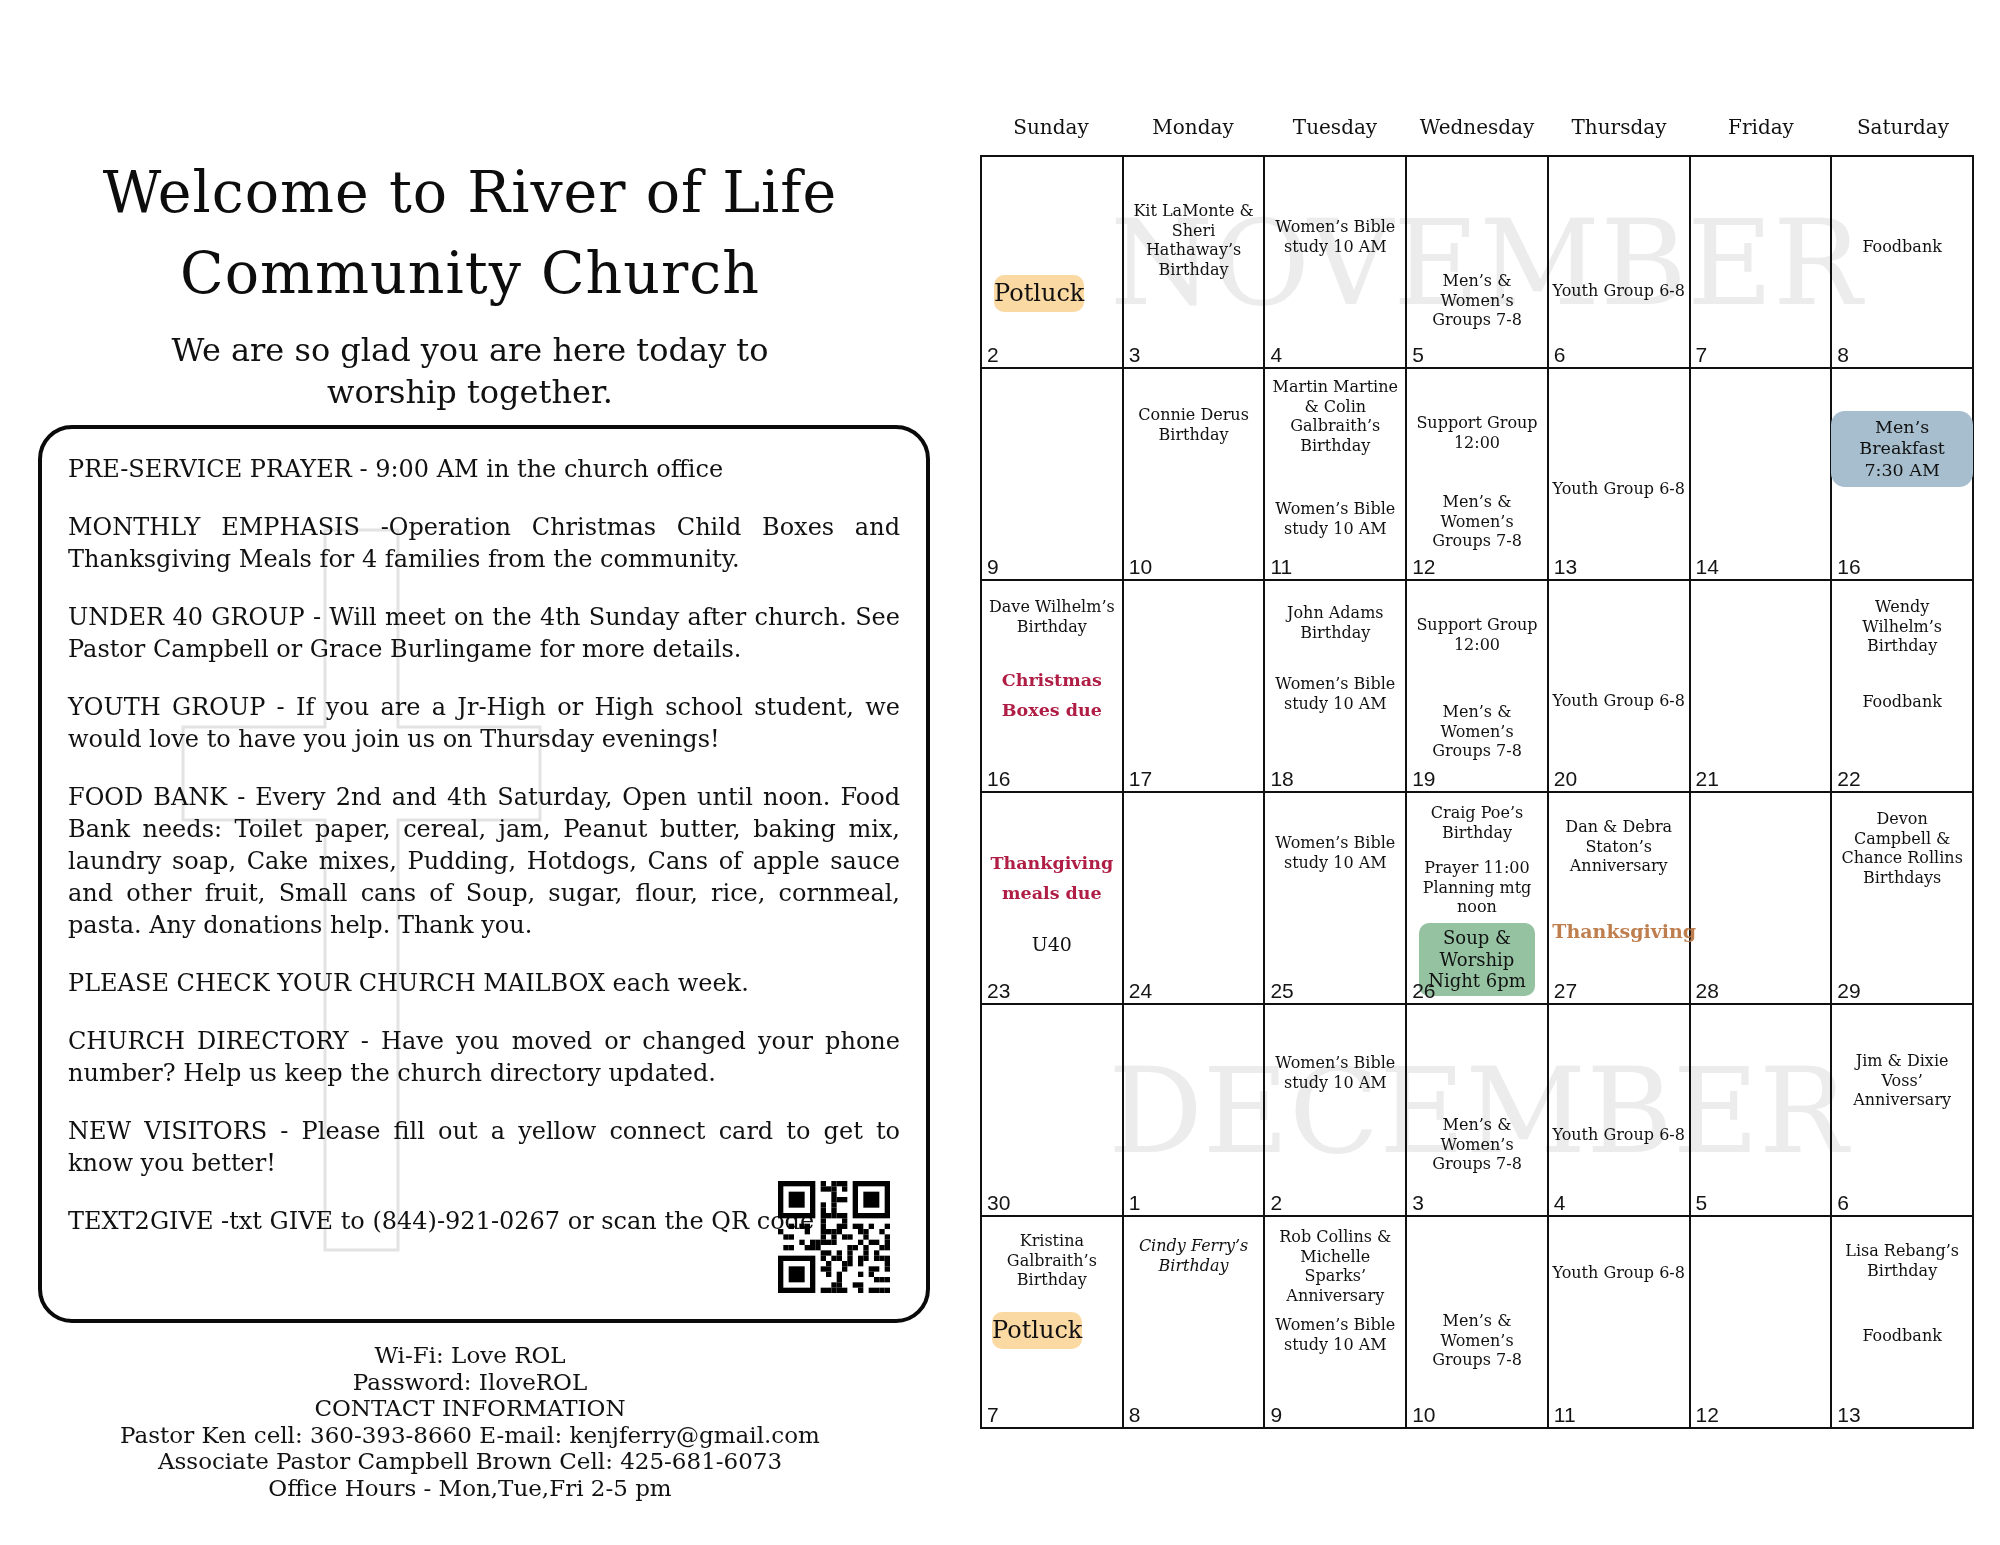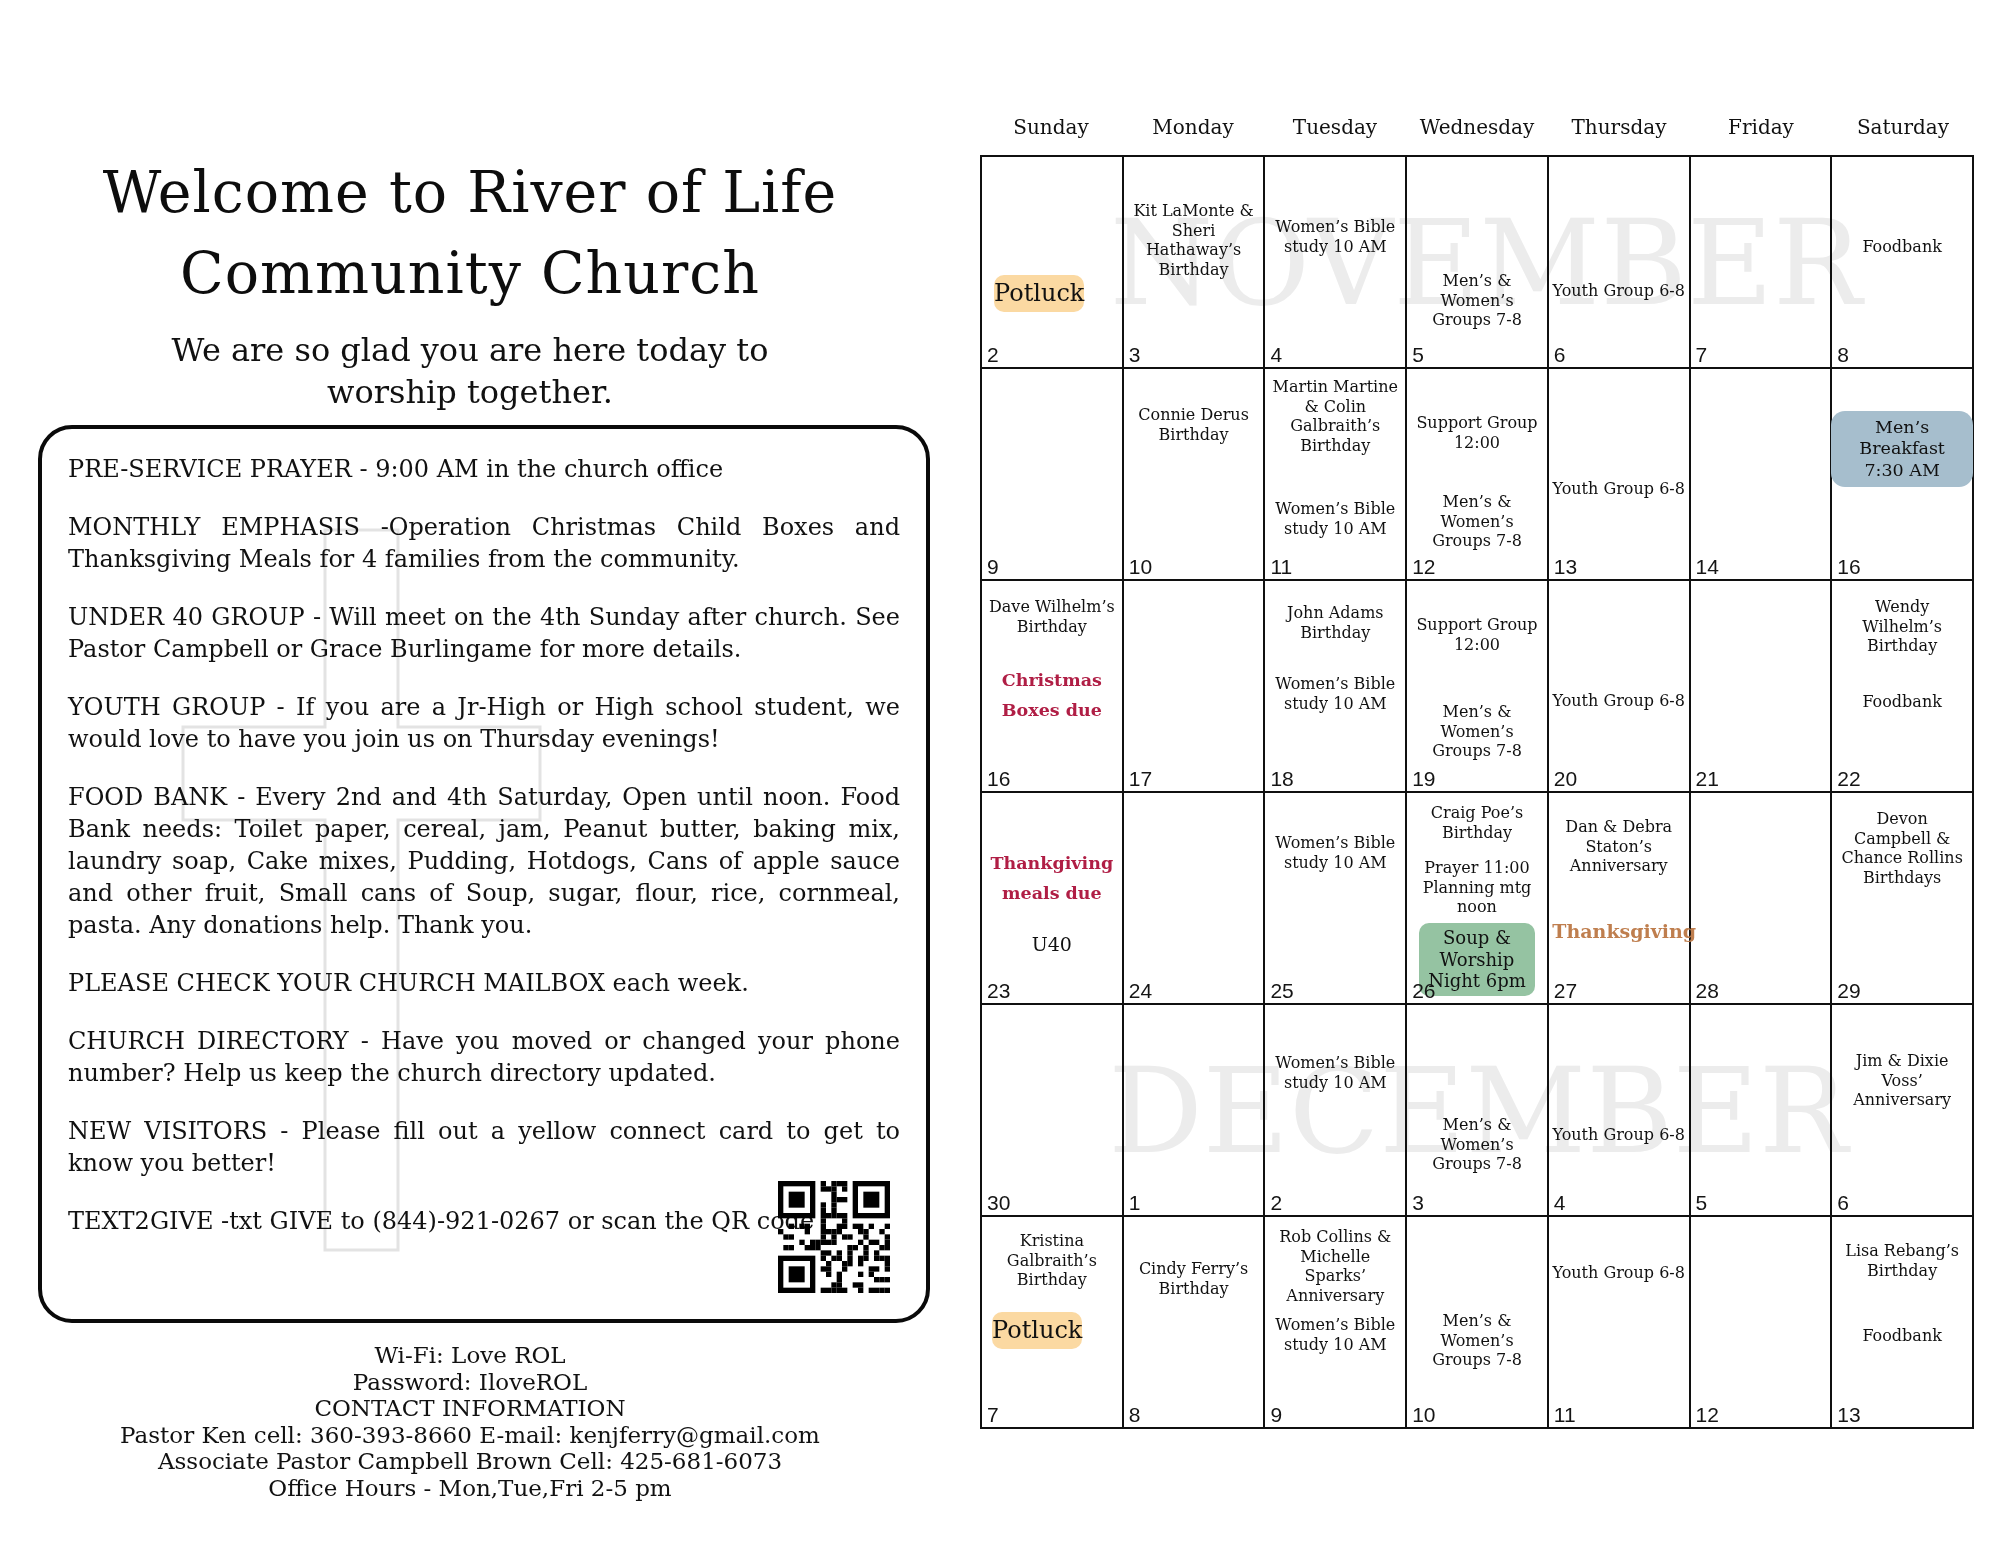--- a/index.html
+++ b/index.html
@@ -67,21 +67,21 @@
   #r4c0 .e0{margin-top:56px;} #r4c0 .e1{margin-top:24px;}
   #r4c2 .e0{margin-top:40px;}
   #r4c3 .e0{margin-top:10px;} #r4c3 .e1{margin-top:16px;} #r4c3 .e2{margin-top:6px;}
   #r4c4 .e0{margin-top:24px;} #r4c4 .e1{margin-top:44px;}
   #r4c6 .e0{margin-top:16px;}
   #r5c2 .e0{margin-top:48px;}
   #r5c3 .e0{margin-top:110px;}
   #r5c4 .e0{margin-top:120px;}
   #r5c6 .e0{margin-top:46px;}
   #r6c0 .e0{margin-top:14px;} #r6c0 .e1{margin-top:22px;align-self:flex-start;margin-left:10px;}
-  #r6c1 .e0{margin-top:42px;}
+  #r6c1 .e0{margin-top:19px;font-style:italic;}
   #r6c2 .e0{margin-top:10px;} #r6c2 .e1{margin-top:10px;}
   #r6c3 .e0{margin-top:94px;}
   #r6c4 .e0{margin-top:46px;}
   #r6c6 .e0{margin-top:24px;} #r6c6 .e1{margin-top:46px;}
 </style>
 </head>
 <body style="--hl-orange: #fbd9a2; --hl-blue: #a6becd; --hl-green: #95c3a2; --txt-red: #b01e45; --txt-brown: #bf7e4e; --wm-color: #ececec;">
 
 <svg id="cross-wm" width="2000" height="1545" viewBox="0 0 2000 1545">
   <path d="M325 530 H398 V727 H540 V820 H398 V1250 H325 V820 H183 V727 H325 Z" fill="none" stroke="#e3e3e3" stroke-width="3"></path>

